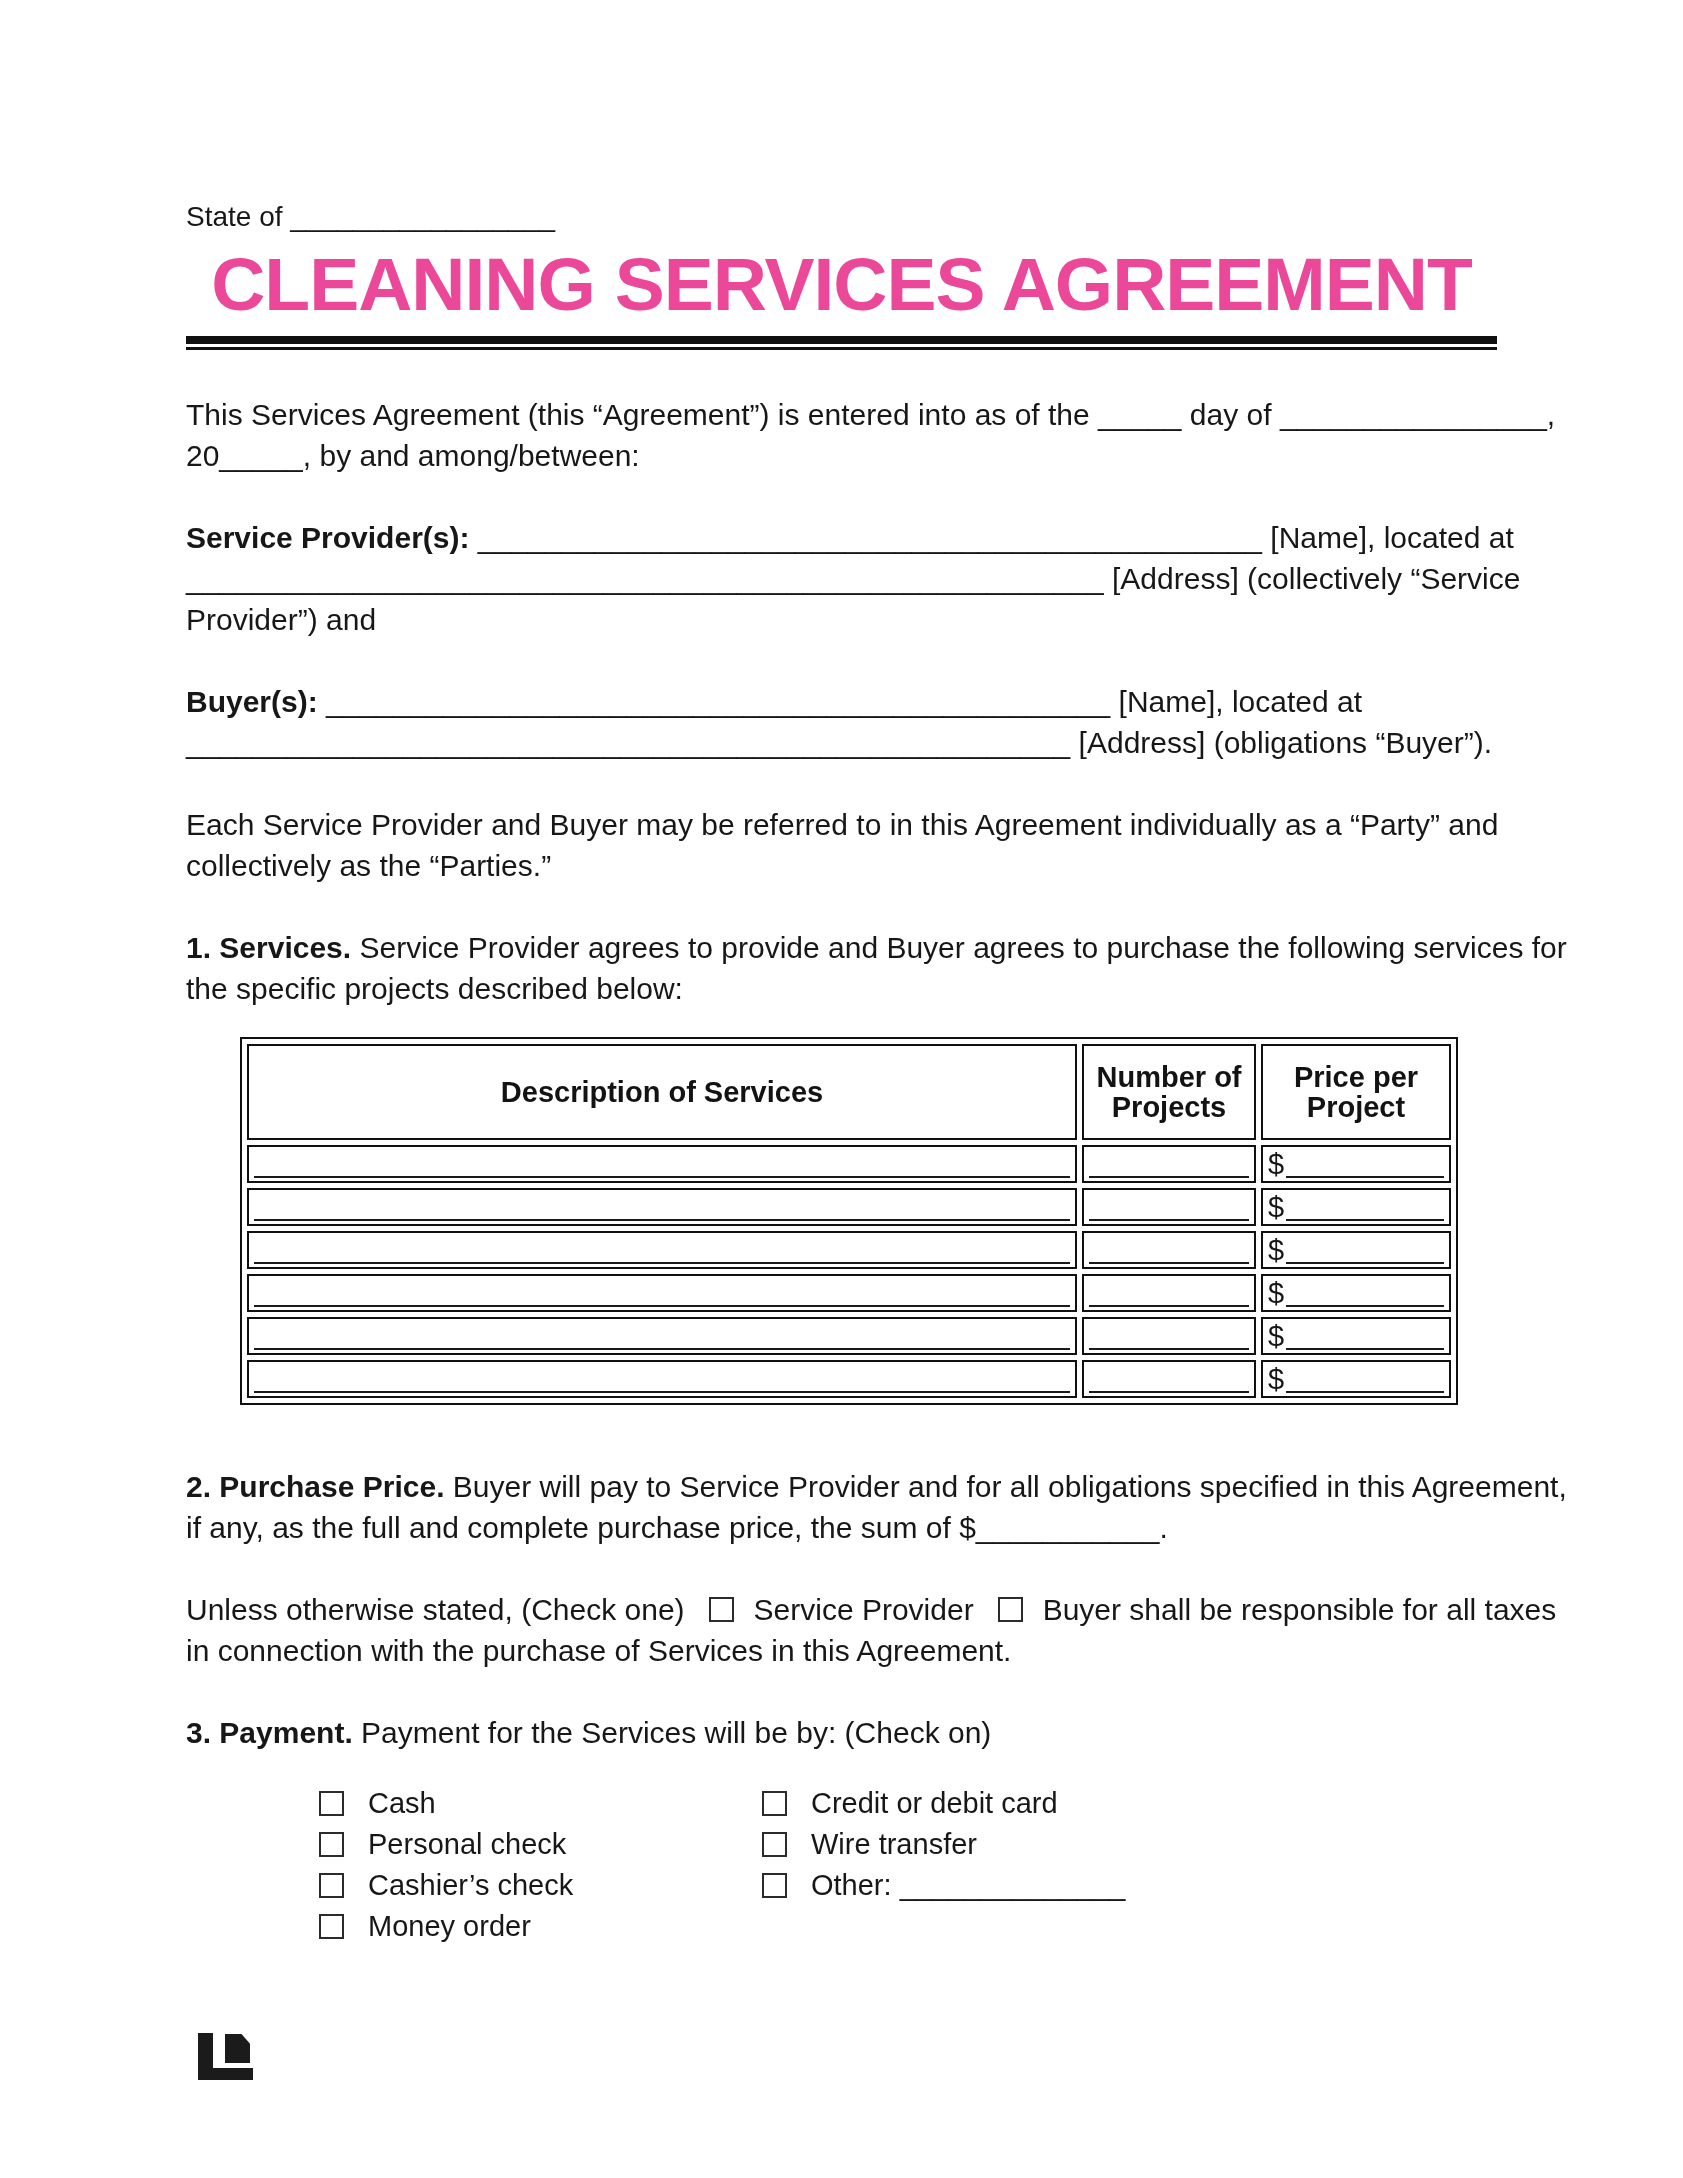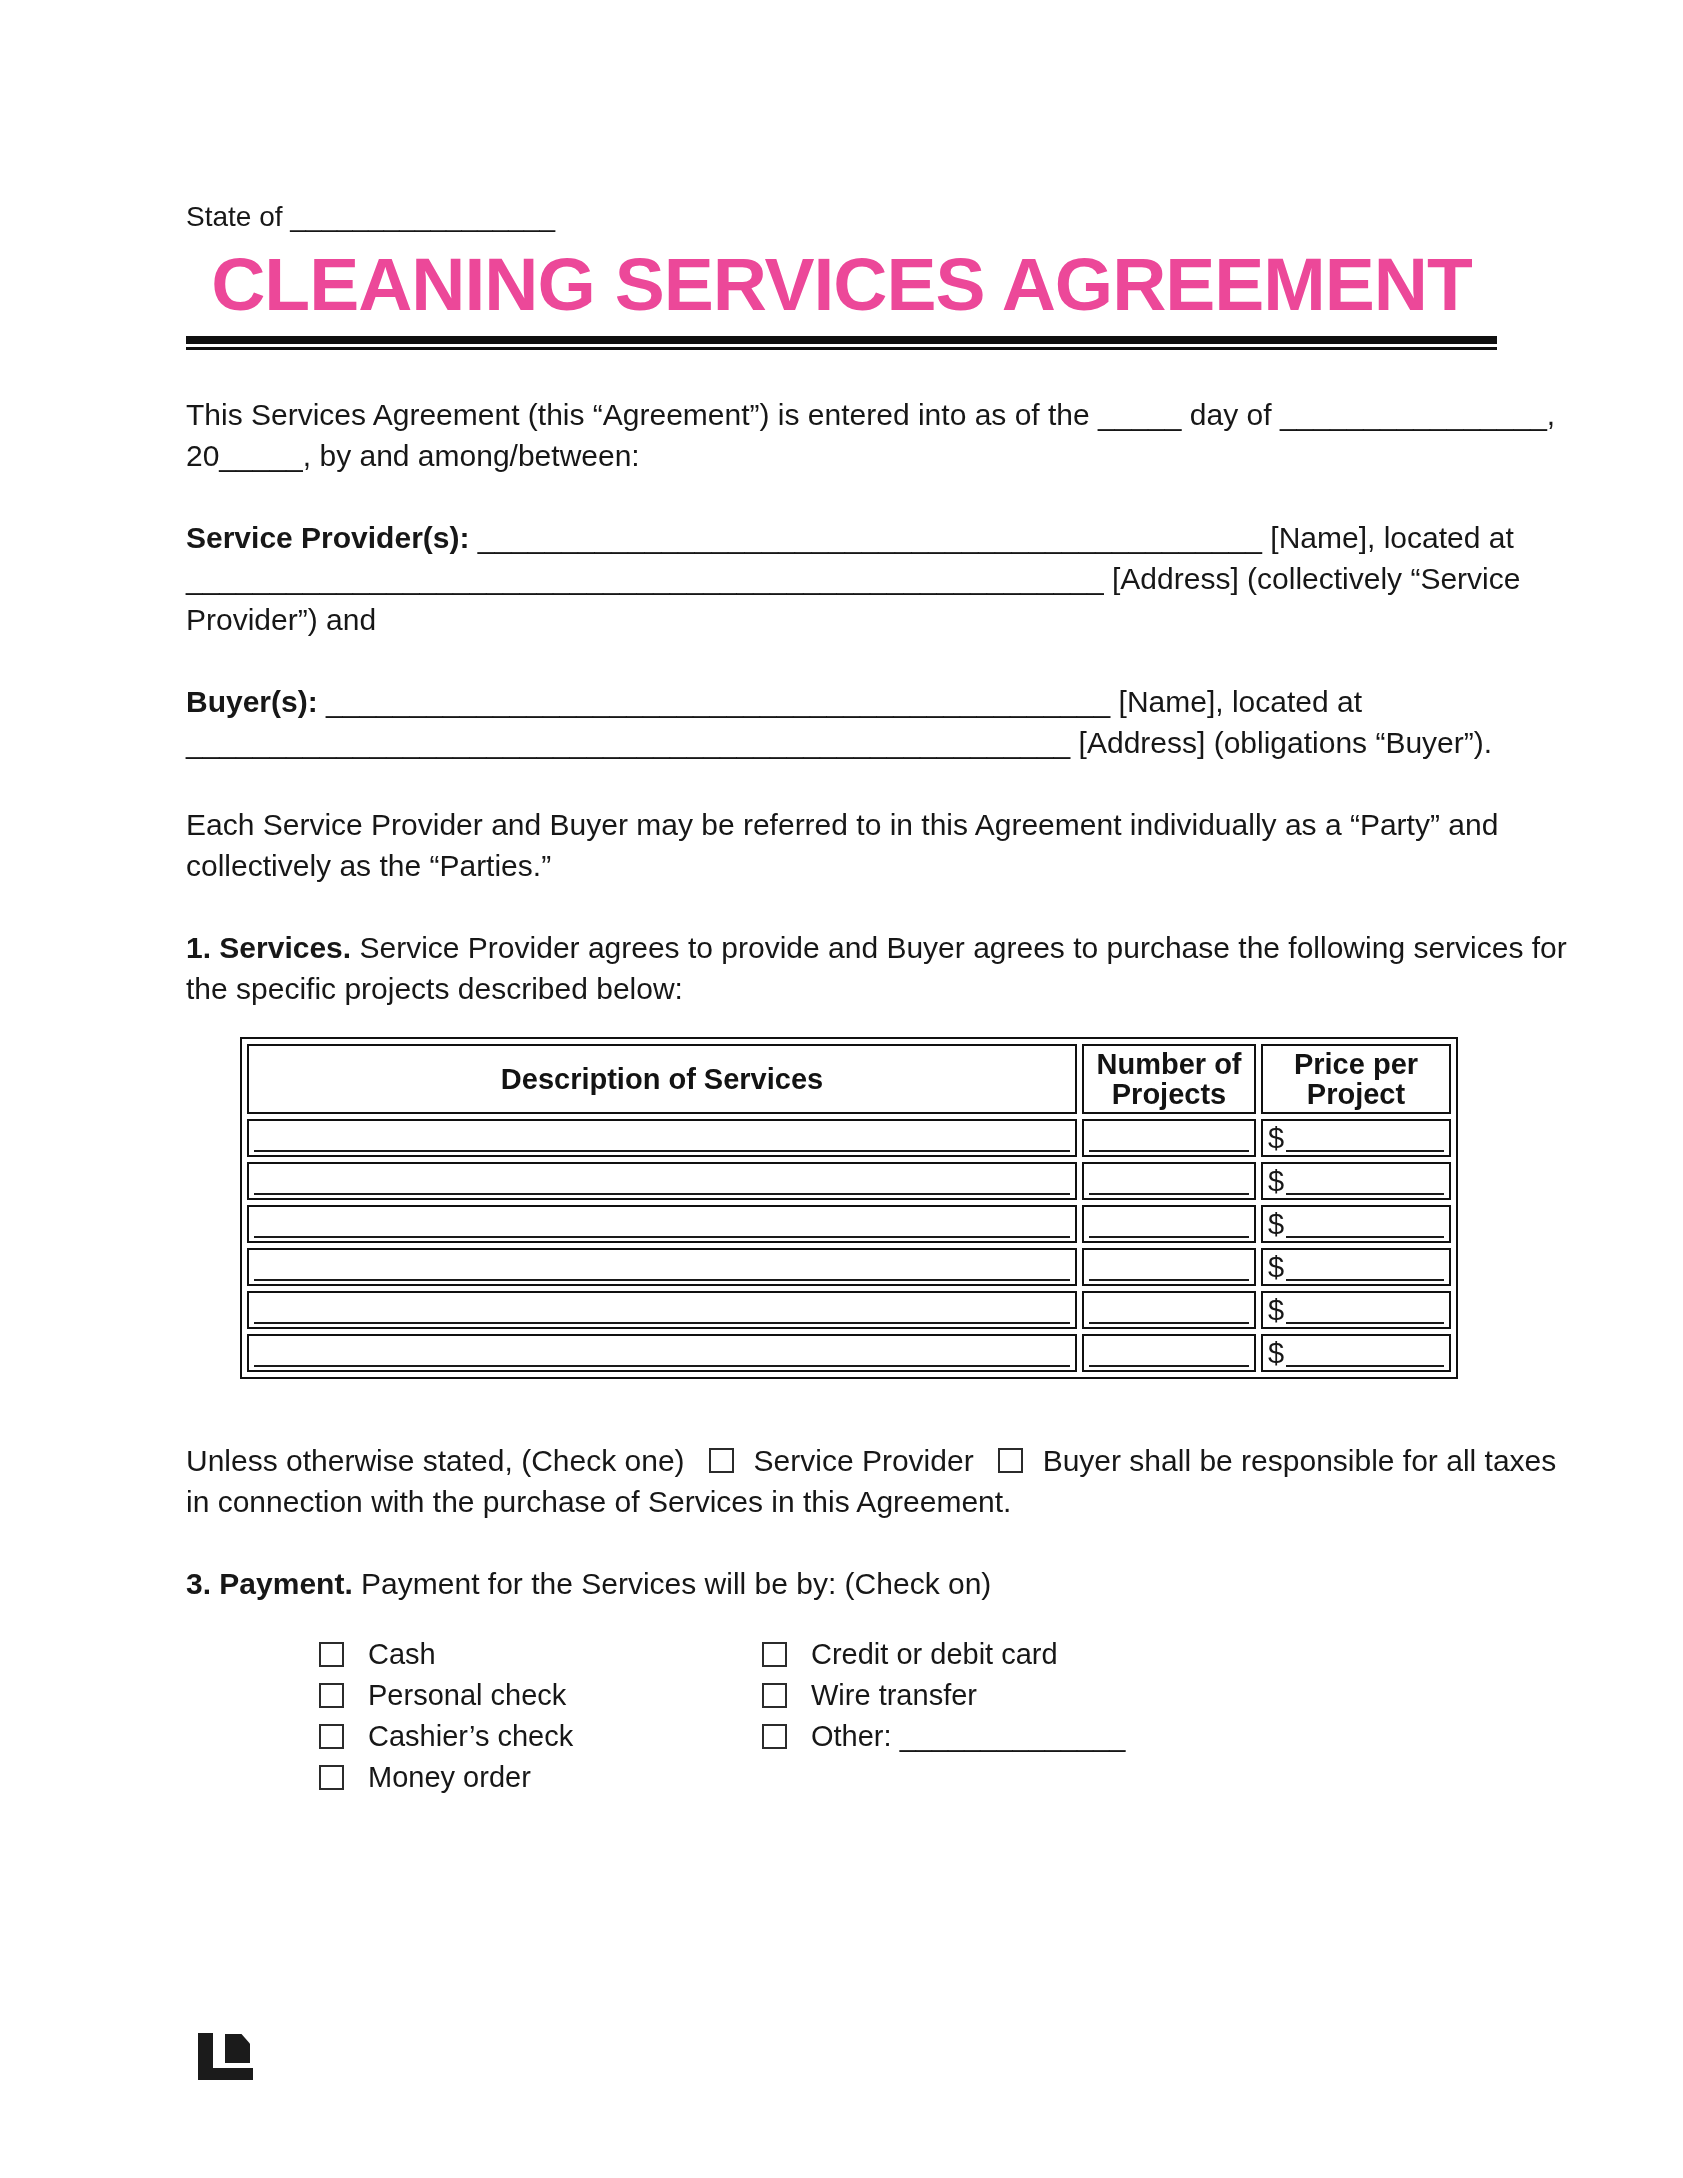--- a/index.html
+++ b/index.html
@@ -59,21 +59,21 @@
   }
   table.services th, table.services td {
     border: 2px solid #101010;
     box-sizing: border-box;
     background: #fff;
   }
   table.services th {
     font-size: 29px;
     font-weight: 700;
     line-height: 30px;
-    padding: 3px 6px;
+    padding: 16px 6px;
     height: 65px;
     text-align: center;
     vertical-align: middle;
     color: #131313;
   }
   table.services td {
     height: 38px;
     vertical-align: bottom;
     padding: 0 5px 3px 5px;
   }
@@ -257,20 +257,24 @@
             <td class="price-cell">
               <div class="cellwrap">
                 <span class="dollar">$</span>
                 <div class="write-line"></div>
               </div>
             </td>
           </tr>
         </tbody>
     </table>
 
+    <div class="para">
+      <div class="line"><span class="b">2. Purchase Price.</span><span> Buyer will pay to Service Provider and for all obligations specified in this Agreement,</span></div>
+      <div class="line">if any, as the full and complete purchase price, the sum of $___________.</div>
+    </div>
 
     <div class="para">
       <div class="line taxes-line"><span>Unless otherwise stated, (Check one)</span><span class="cb"></span><span>Service Provider</span><span class="cb"></span><span>Buyer shall be responsible for all taxes</span></div>
       <div class="line">in connection with the purchase of Services in this Agreement.</div>
     </div>
 
     <div class="para" style="margin-bottom:0">
       <div class="line"><span class="b">3. Payment.</span><span> Payment for the Services will be by: (Check on)</span></div>
     </div>
 

